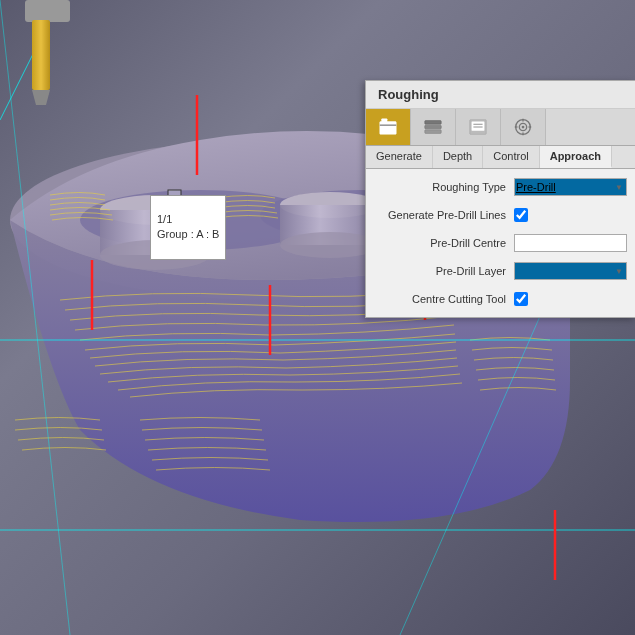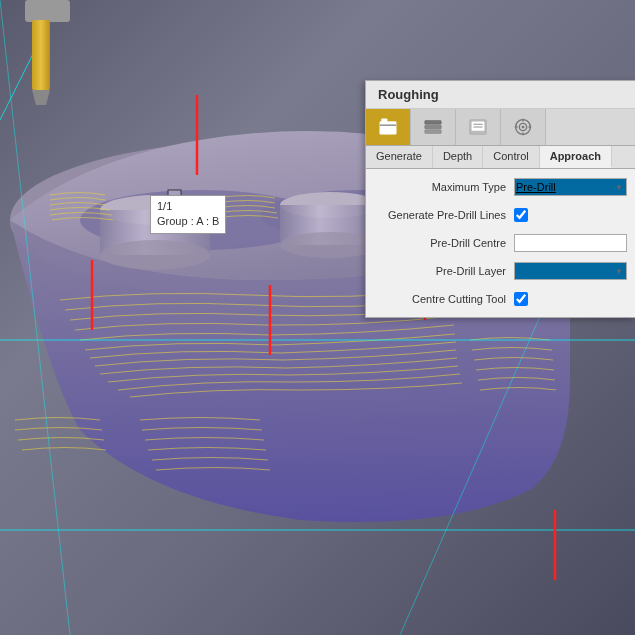--- a/index.html
+++ b/index.html
@@ -22,21 +22,21 @@
       overflow: hidden;
     }
 
     
     .model-tooltip {
       position: absolute;
       top: 195px;
       left: 150px;
       background: white;
       border: 1px solid #999;
-      padding: 3px 6px;
+      padding: 16px 6px;
       font-size: 11px;
       color: #333;
       line-height: 1.4;
     }
 
     
     .toolpath-svg {
       position: absolute;
       top: 0; left: 0;
       width: 100%;
@@ -352,21 +352,21 @@
   <div class="panel-tabs">
     <div class="tab-item">Generate</div>
     <div class="tab-item">Depth</div>
     <div class="tab-item">Control</div>
     <div class="tab-item active">Approach</div>
   </div>
 
   <div class="form-area">
 
     <div class="form-row">
-      <div class="form-label">Maximum Type</div>
+      <div class="form-label">Roughing Type</div>
       <div class="form-control">
         <div class="select-wrapper">
           <select class="form-select">
             <option>Pre-Drill</option>
             <option>Ramp</option>
             <option>Plunge</option>
           </select>
         </div>
       </div>
     </div>

